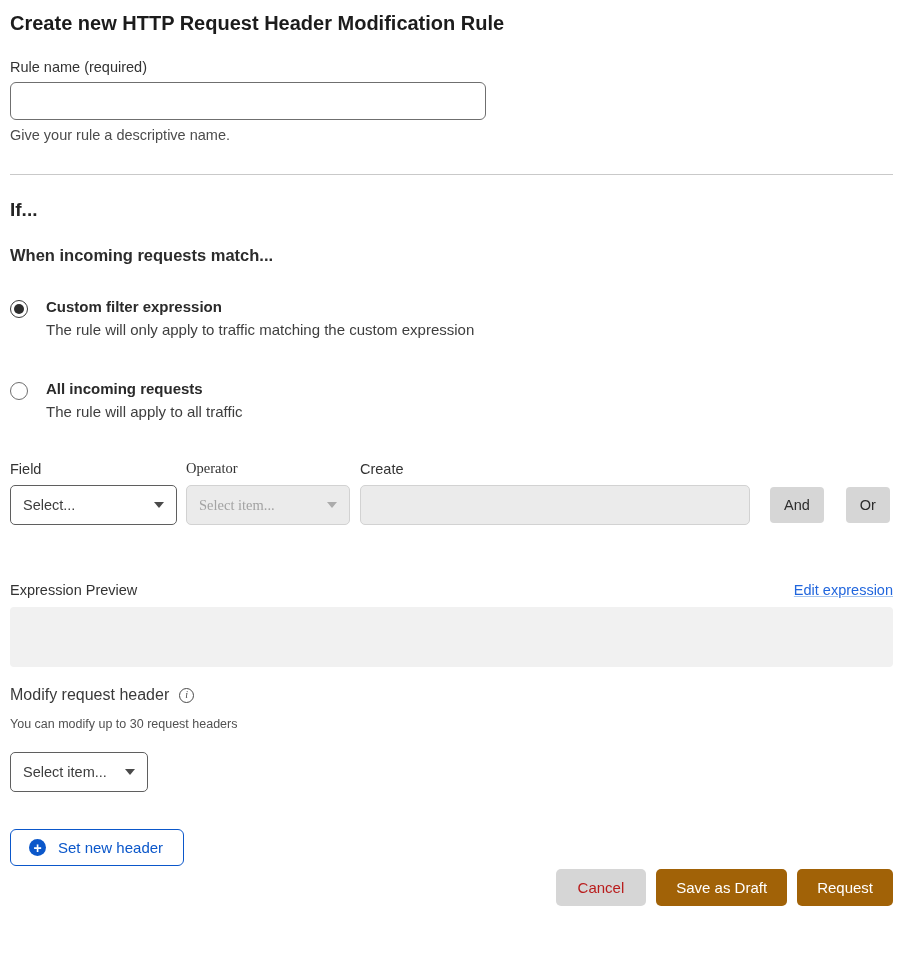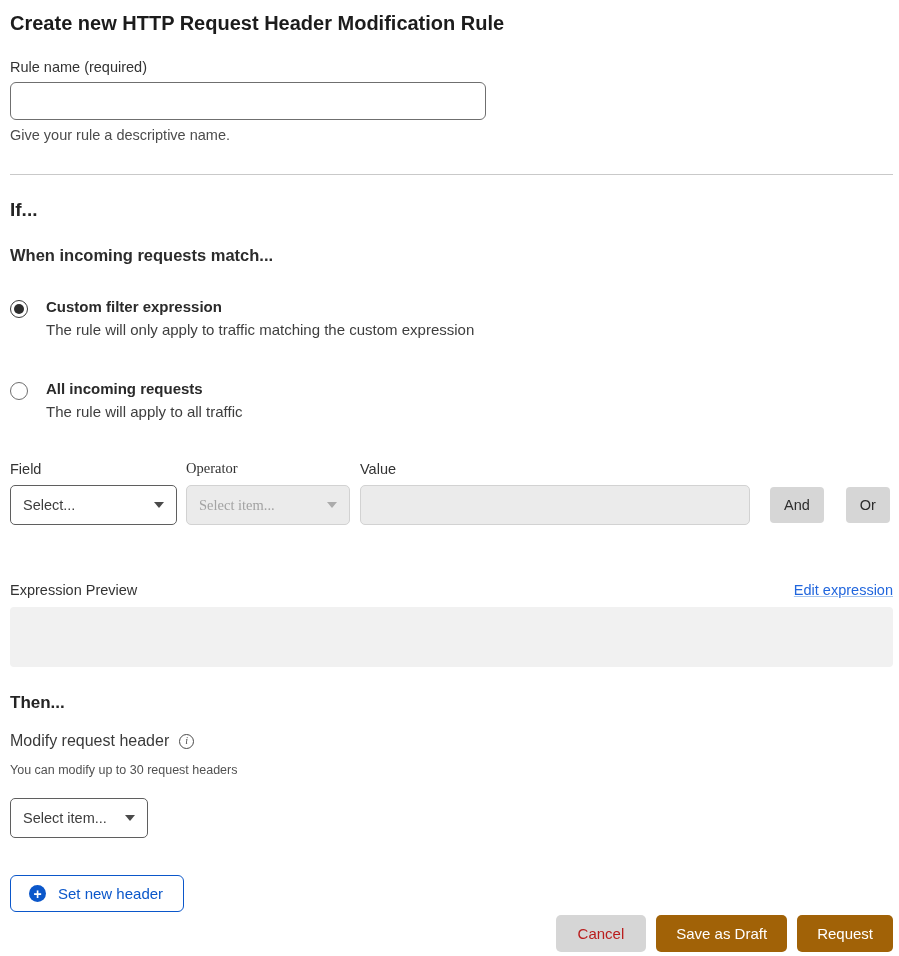--- a/index.html
+++ b/index.html
@@ -119,34 +119,33 @@
       </div>
     </div>
     <div class="builder-col col-operator">
       <div class="col-label">Operator</div>
       <div class="select-box disabled">
         <span>Select item...</span>
         <span class="caret"></span>
       </div>
     </div>
     <div class="builder-col col-value">
-      <div class="col-label">Value</div>
+      <div class="col-label">Create</div>
       <input class="value-input" type="text" disabled="" value="" style="">
     </div>
     <button class="andor-btn">And</button>
     <button class="andor-btn or">Or</button>
   </div>
 
   <div class="preview-header">
     <span class="preview-label">Expression Preview</span>
     <a class="edit-link">Edit expression</a>
   </div>
   <div class="preview-box"></div>
 
-  <h2 class="then-heading">Then...</h2>
 
   <div class="modify-row">
     <span class="modify-label">Modify request header</span>
     <span class="info-icon">i</span>
   </div>
   <div class="hint">You can modify up to 30 request headers</div>
 
   <div class="select-box header-select">
     <span>Select item...</span>
     <span class="caret"></span>

